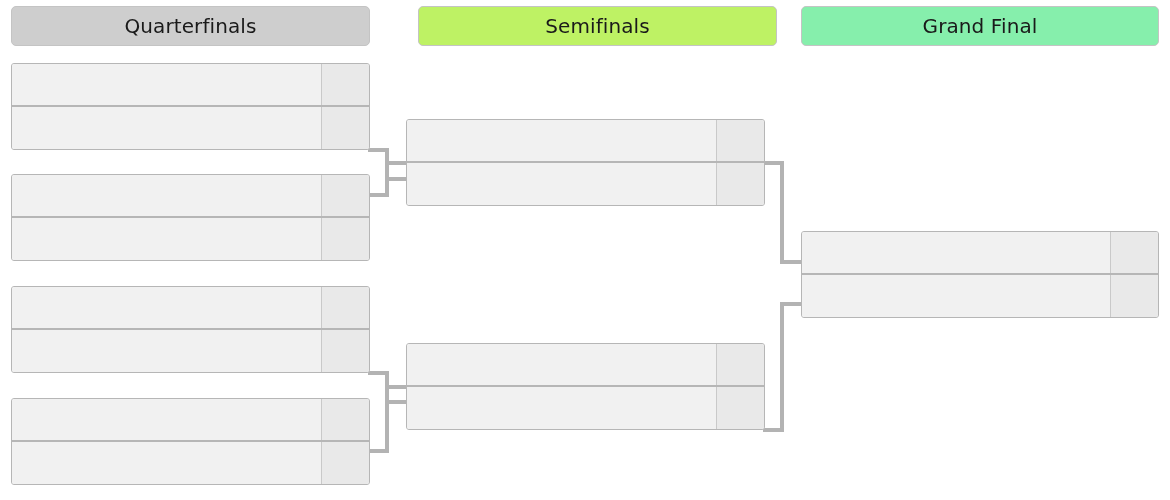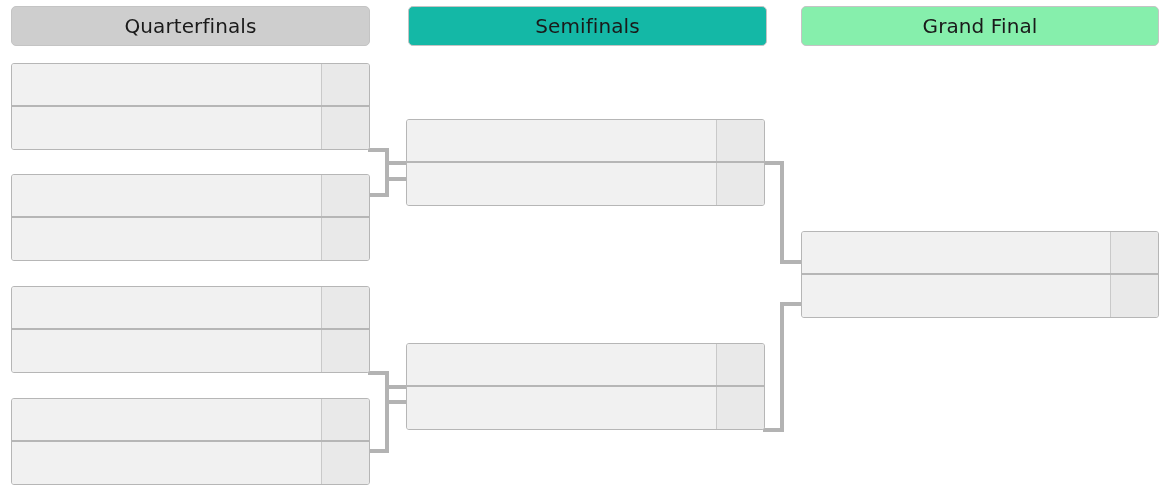--- a/index.html
+++ b/index.html
@@ -93,21 +93,21 @@
   }
   .connector-h { height: 4px; }
   .connector-v { width: 4px; }
 </style>
 </head>
 <body>
 
 <div id="bracket-root" style="background: rgb(255, 255, 255);">
   <div id="headers-layer">
       <div class="round-header" style="left: 11px; top: 6px; width: 359px; height: 40px; background: rgb(206, 206, 206); border-color: rgb(196, 196, 196); color: rgb(26, 26, 26);">Quarterfinals</div>
-      <div class="round-header" style="left: 408px; top: 6px; width: 359px; height: 40px; background: #14b8a6; border-color: rgb(196, 196, 196); color: rgb(26, 26, 26);">Semifinals</div>
+      <div class="round-header" style="left: 418px; top: 6px; width: 359px; height: 40px; background: #bef264; border-color: rgb(196, 196, 196); color: rgb(26, 26, 26);">Semifinals</div>
       <div class="round-header" style="left: 801px; top: 6px; width: 358px; height: 40px; background: #86efac; border-color: rgb(196, 196, 196); color: rgb(26, 26, 26);">Grand Final</div>
     </div>
   <div id="connectors-layer">
       <div class="connector connector-h" style="left: 368px; top: 148px; width: 21px; background: rgb(179, 179, 179);"></div>
       <div class="connector connector-v" style="left: 385px; top: 148px; height: 33px; background: rgb(179, 179, 179);"></div>
       <div class="connector connector-h" style="left: 385px; top: 177px; width: 23px; background: rgb(179, 179, 179);"></div>
       <div class="connector connector-h" style="left: 368px; top: 193px; width: 21px; background: rgb(179, 179, 179);"></div>
       <div class="connector connector-v" style="left: 385px; top: 161px; height: 36px; background: rgb(179, 179, 179);"></div>
       <div class="connector connector-h" style="left: 385px; top: 161px; width: 23px; background: rgb(179, 179, 179);"></div>
       <div class="connector connector-h" style="left: 368px; top: 371px; width: 21px; background: rgb(179, 179, 179);"></div>

